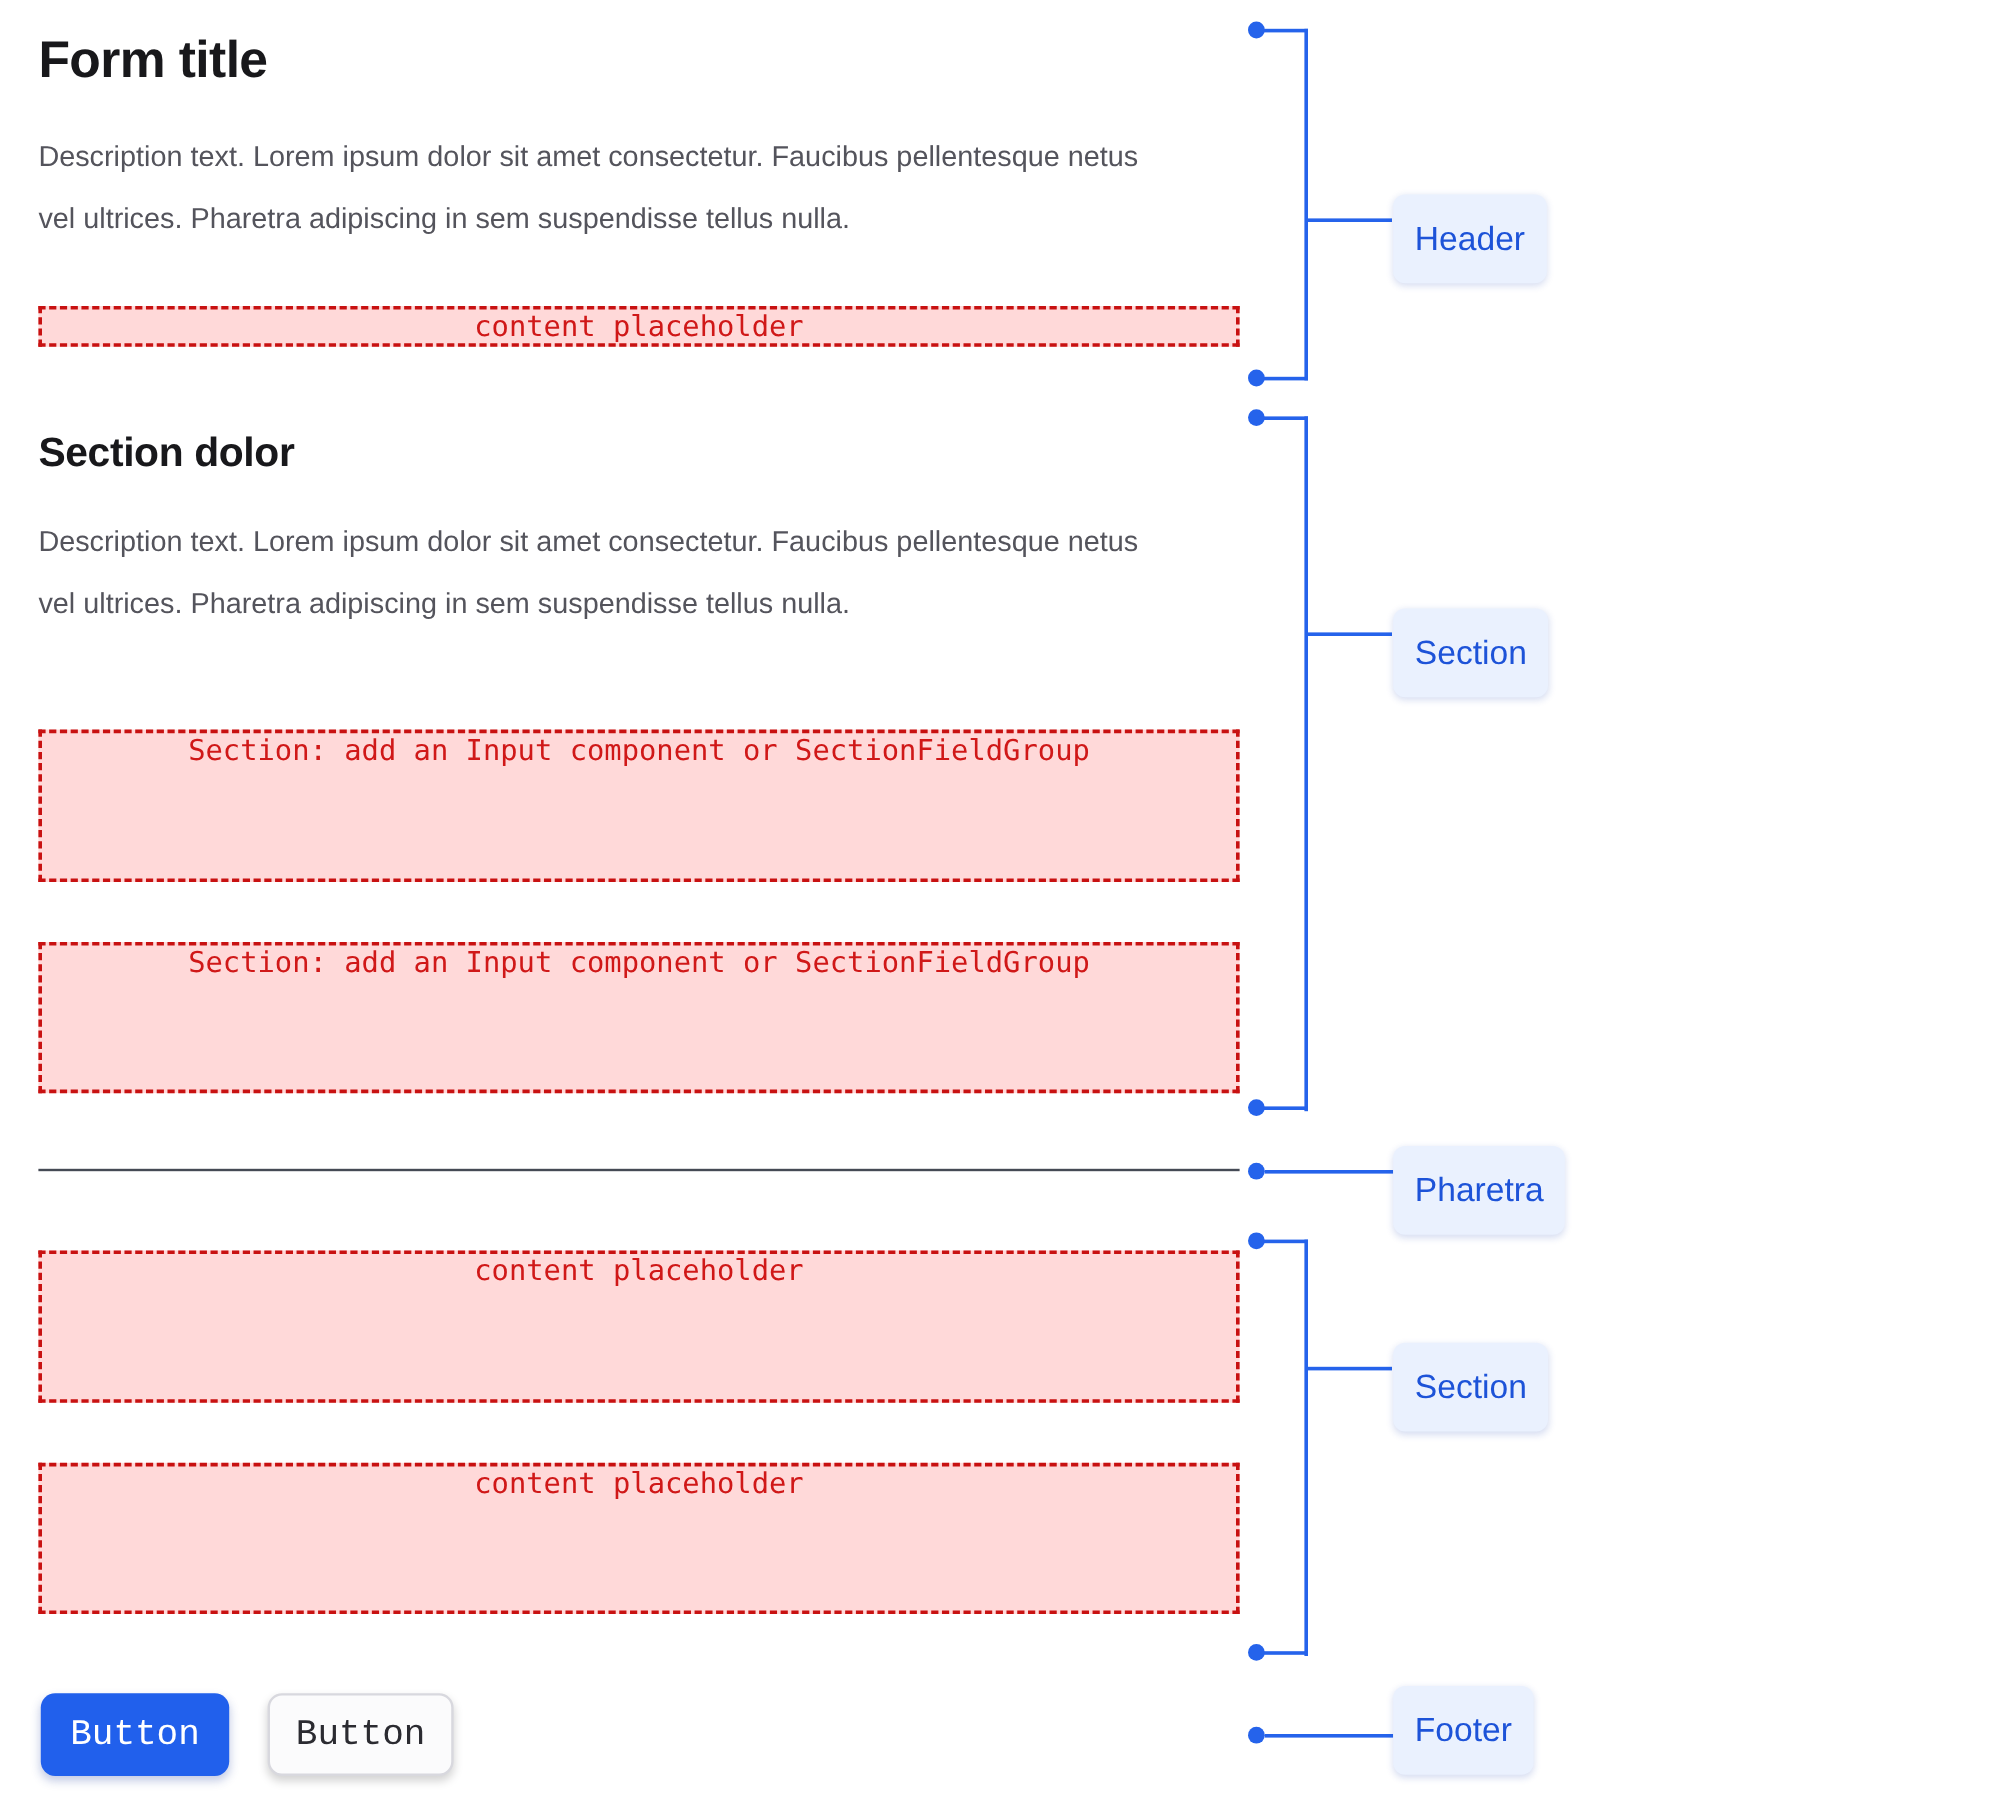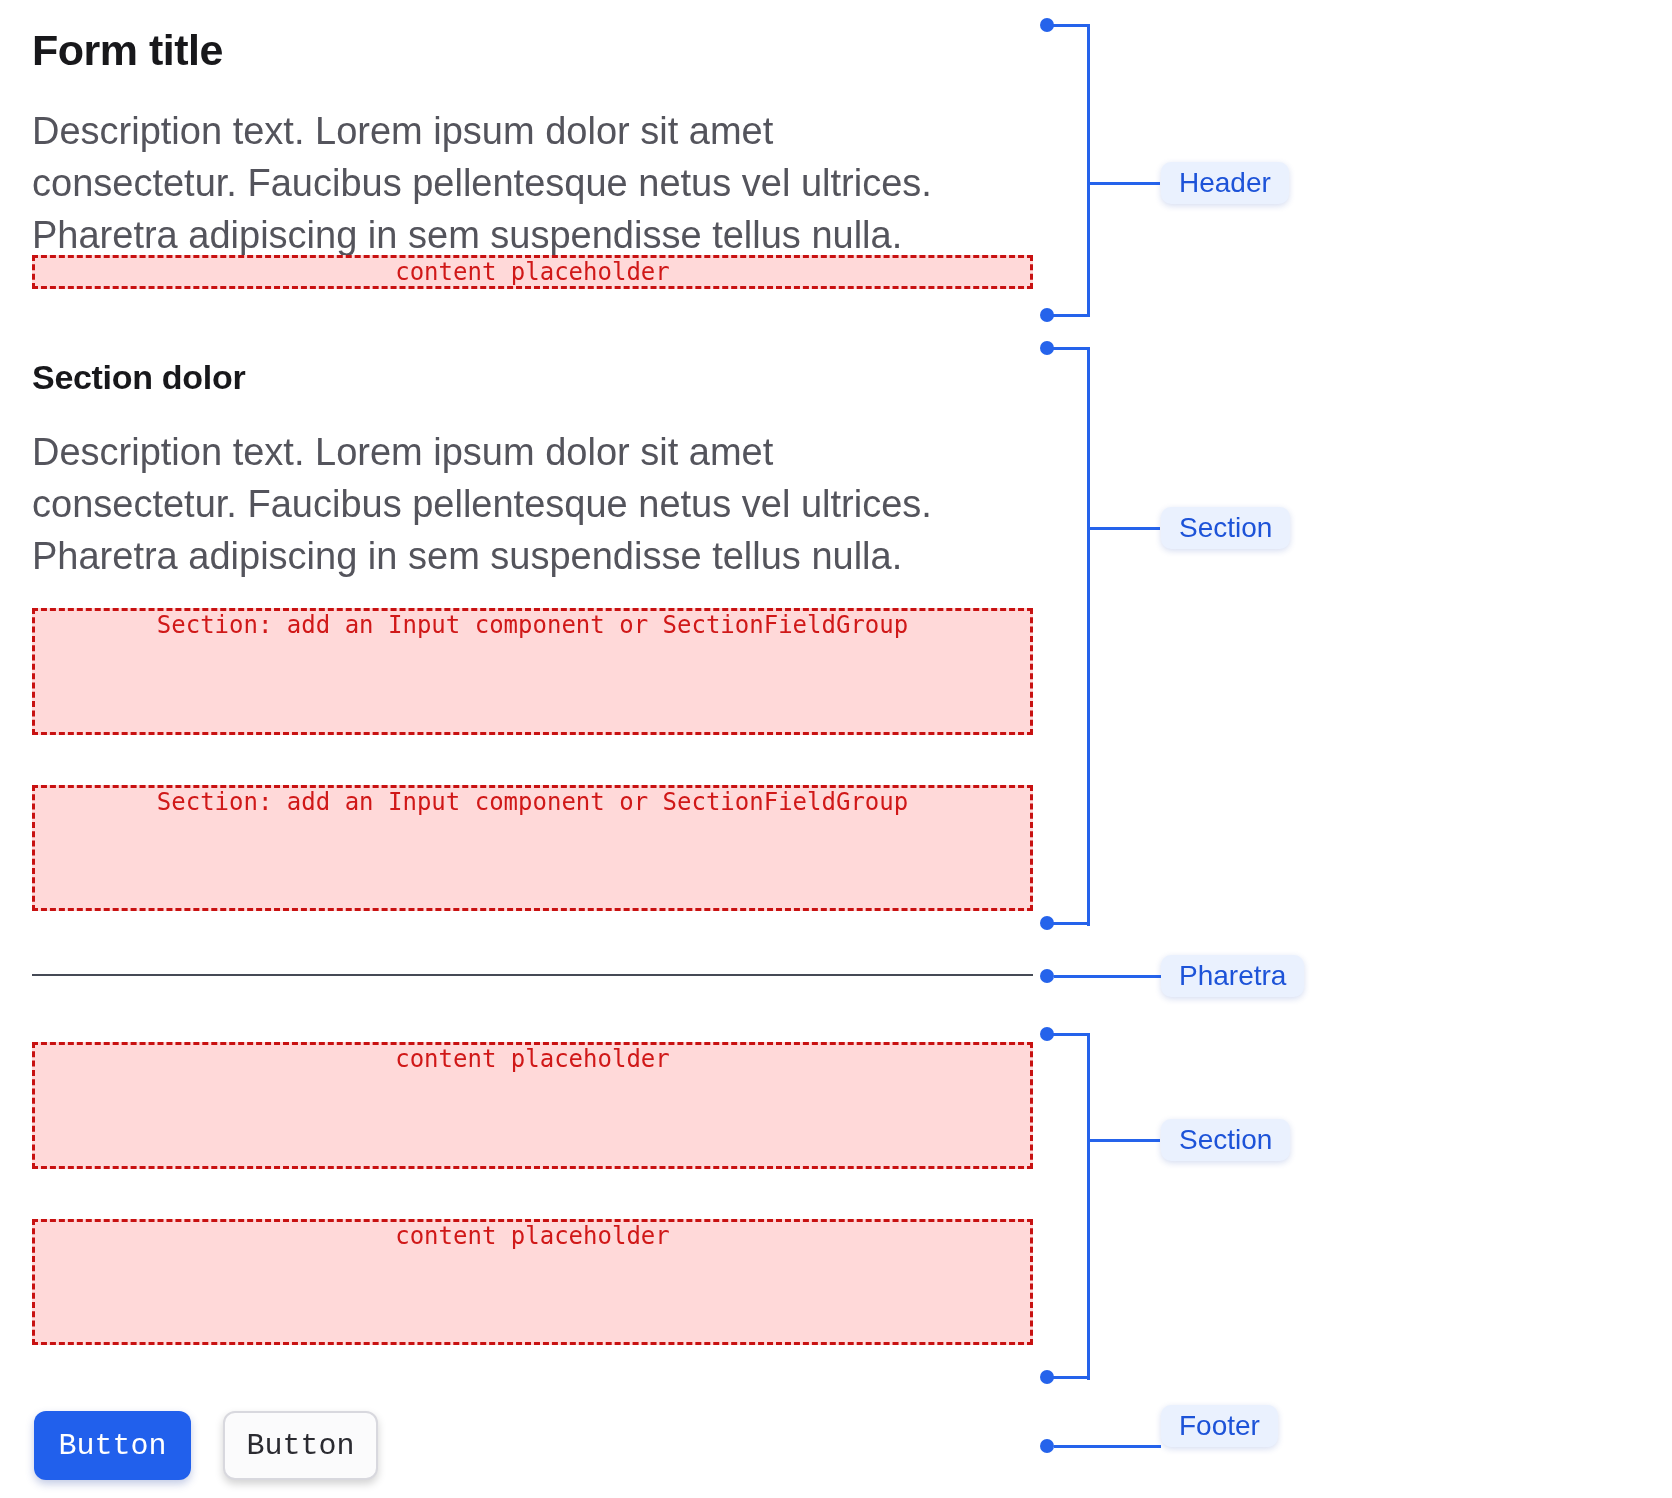--- a/index.html
+++ b/index.html
@@ -32,21 +32,21 @@
     letter-spacing:-0.5px;
   }
   .section-title{
     left:14px;top:356px;
     font-size:34px;line-height:42px;font-weight:700;
     color:var(--title-color);
     letter-spacing:-0.3px;
   }
   .desc{
     left:14px;width:952px;
-    font-size:38px;line-height:52px;
+    font-size:24px;line-height:52px;
     color:var(--desc-color);
   }
   .ph{
     left:14px;width:1001px;
     box-sizing:border-box;
     background:var(--placeholder-bg);
     border:3px dashed var(--placeholder-border);
     display:flex;align-items:flex-start;justify-content:center;
     font-family:"DejaVu Sans Mono","Liberation Mono",monospace;
     font-size:24px;
@@ -84,21 +84,21 @@
   
   .dot{
     width:14px;height:14px;border-radius:50%;
     background:var(--accent-blue);
   }
   .hline{height:3px;background:var(--accent-blue);}
   .vline{width:3px;background:var(--accent-blue);}
   .pill{
     left:1143px;
     height:42px;
-    padding:0 18px;
+    padding:16px 18px;
     border-radius:10px;
     background:var(--pill-bg);
     color:var(--label-blue);
     font-size:28px;
     display:inline-flex;align-items:center;justify-content:center;
     box-shadow:0 2px 6px rgba(30,64,175,0.18);
     white-space:nowrap;
   }
 </style>
 </head>

